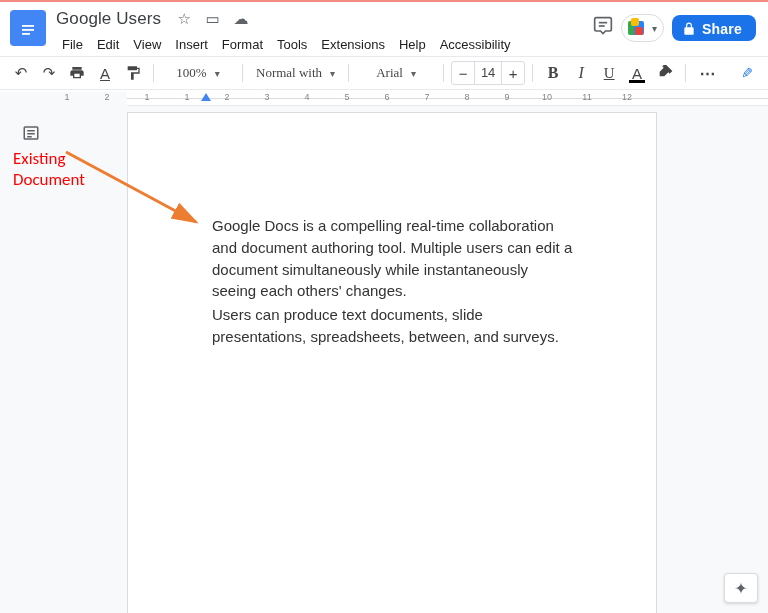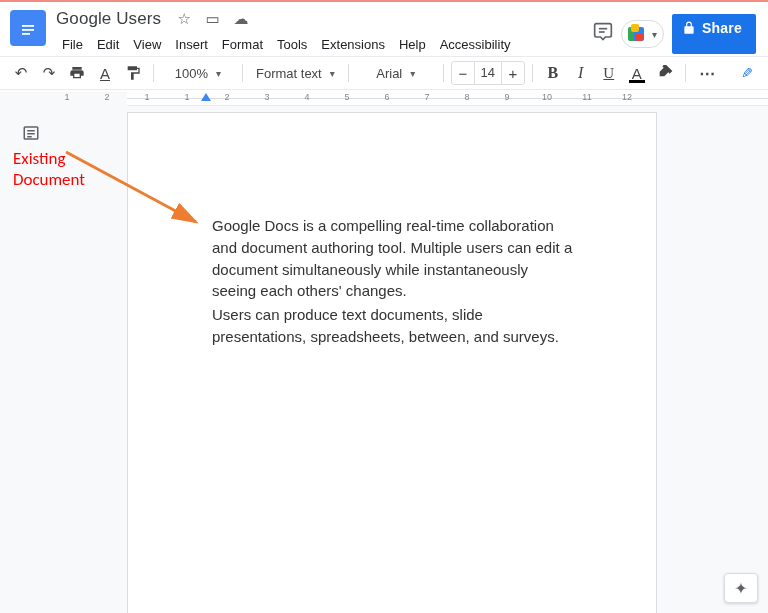--- a/index.html
+++ b/index.html
@@ -18,32 +18,32 @@
   .menubar span { font-size: 13px; color: #202124; padding: 2px 6px; border-radius: 3px; cursor: default; }
   .right-actions { display: flex; align-items: center; gap: 8px; margin-top: 6px; margin-right: 2px; }
   .chat-icon { color: #5f6368; font-size: 18px; }
   .meet-pill { display:flex; align-items:center; gap:4px; border: 1px solid #dadce0; border-radius: 20px; padding: 3px 6px; }
   .meet-glyph { width:20px; height:20px; position:relative; }
   .meet-glyph .b1 { position:absolute; left:0; top:3px; width:10px; height:14px; background:#34a853; border-radius:2px 0 0 2px; }
   .meet-glyph .b2 { position:absolute; left:6px; top:3px; width:10px; height:14px; background:#2684fc; border-radius:0 2px 2px 0; }
   .meet-glyph .b3 { position:absolute; left:3px; top:0; width:8px; height:8px; background:#fbbc04; border-radius:2px; }
   .meet-glyph .b4 { position:absolute; left:7px; top:9px; width:8px; height:8px; background:#ea4335; border-radius:2px; }
   .caret-down { font-size: 10px; color: #5f6368; }
-  .share-btn { background: #1a73e8; color: #fff; border-radius: 2px; padding: 6px 14px 18px 10px; font-size: 14px; font-weight: 600; display: flex; align-items: center; gap: 6px; letter-spacing: 0.2px; }
+  .share-btn { background: #1a73e8; color: #fff; border-radius: 8px; padding: 6px 14px 4px 10px; font-size: 14px; font-weight: 600; display: flex; align-items: center; gap: 6px; letter-spacing: 0.2px; }
   .share-btn svg { display:block; }
 
   
   .toolbar { height: 34px; border-top: 1px solid #e8eaed; border-bottom: 1px solid #e8eaed; display: flex; align-items: center; padding: 0 8px; gap: 2px; }
   .tbtn, .tsel, .fsize, .tmore { color: #444746; display:flex; align-items:center; justify-content:center; height: 26px; border-radius: 3px; }
   .tbtn { width: 26px; font-size: 15px; }
   .tbtn.bold { font-weight: 700; font-family: "Times New Roman", serif; font-size:16px;}
   .tbtn.italic { font-style: italic; font-family: "Times New Roman", serif; font-size:16px;}
   .tbtn.underline { text-decoration: underline; font-family: "Times New Roman", serif; font-size:15px;}
   .tsep { width: 1px; height: 18px; background: #dadce0; margin: 0 5px; }
-  .tsel { padding: 0 6px; font-size: 13px; gap: 6px; }
+  .tsel { padding: 0 6px; font-size: 13px; gap: 6px; font-family: Liberation Serif, serif; }
   .tsel .caret-down { margin-left: 2px; }
   .fsize { border: 1px solid #dadce0; border-radius: 3px; height: 24px; display:flex; align-items:center; }
   .fsize .fctrl { width: 22px; text-align:center; font-size: 15px; color:#444; }
   .fsize .fval  { width: 28px; text-align:center; font-size: 13px; border-left:1px solid #dadce0; border-right:1px solid #dadce0; height:100%; line-height:22px; }
   .text-color { position: relative; width:26px; }
   .text-color .swatch { position:absolute; left:5px; bottom:3px; width:16px; height:3px; background:#000; }
   .highlight { width:26px; }
   .tmore { width: 30px; letter-spacing: 1px; font-weight:700; }
   .spacer { flex: 1; }
   .pen-icon { color: #1a73e8; font-size: 14px; transform: scaleX(-1); }
@@ -143,21 +143,21 @@
         <path d="M18 4V2H4v6h14V6h2v5H9v11h4V13h9V4z"></path>
       </svg>
   </span>
   <span class="tsep"></span>
   <span class="tsel zoom">
       <span>100%</span>
       <span class="caret-down">▾</span>
     </span>
   <span class="tsep"></span>
   <span class="tsel style">
-      <span>Format text</span>
+      <span>Normal with</span>
       <span class="caret-down">▾</span>
     </span>
   <span class="tsep"></span>
   <span class="tsel font">
       <span>Arial</span>
       <span class="caret-down">▾</span>
     </span>
   <span class="tsep"></span>
   <span class="fsize">
     <span class="fctrl">−</span>

